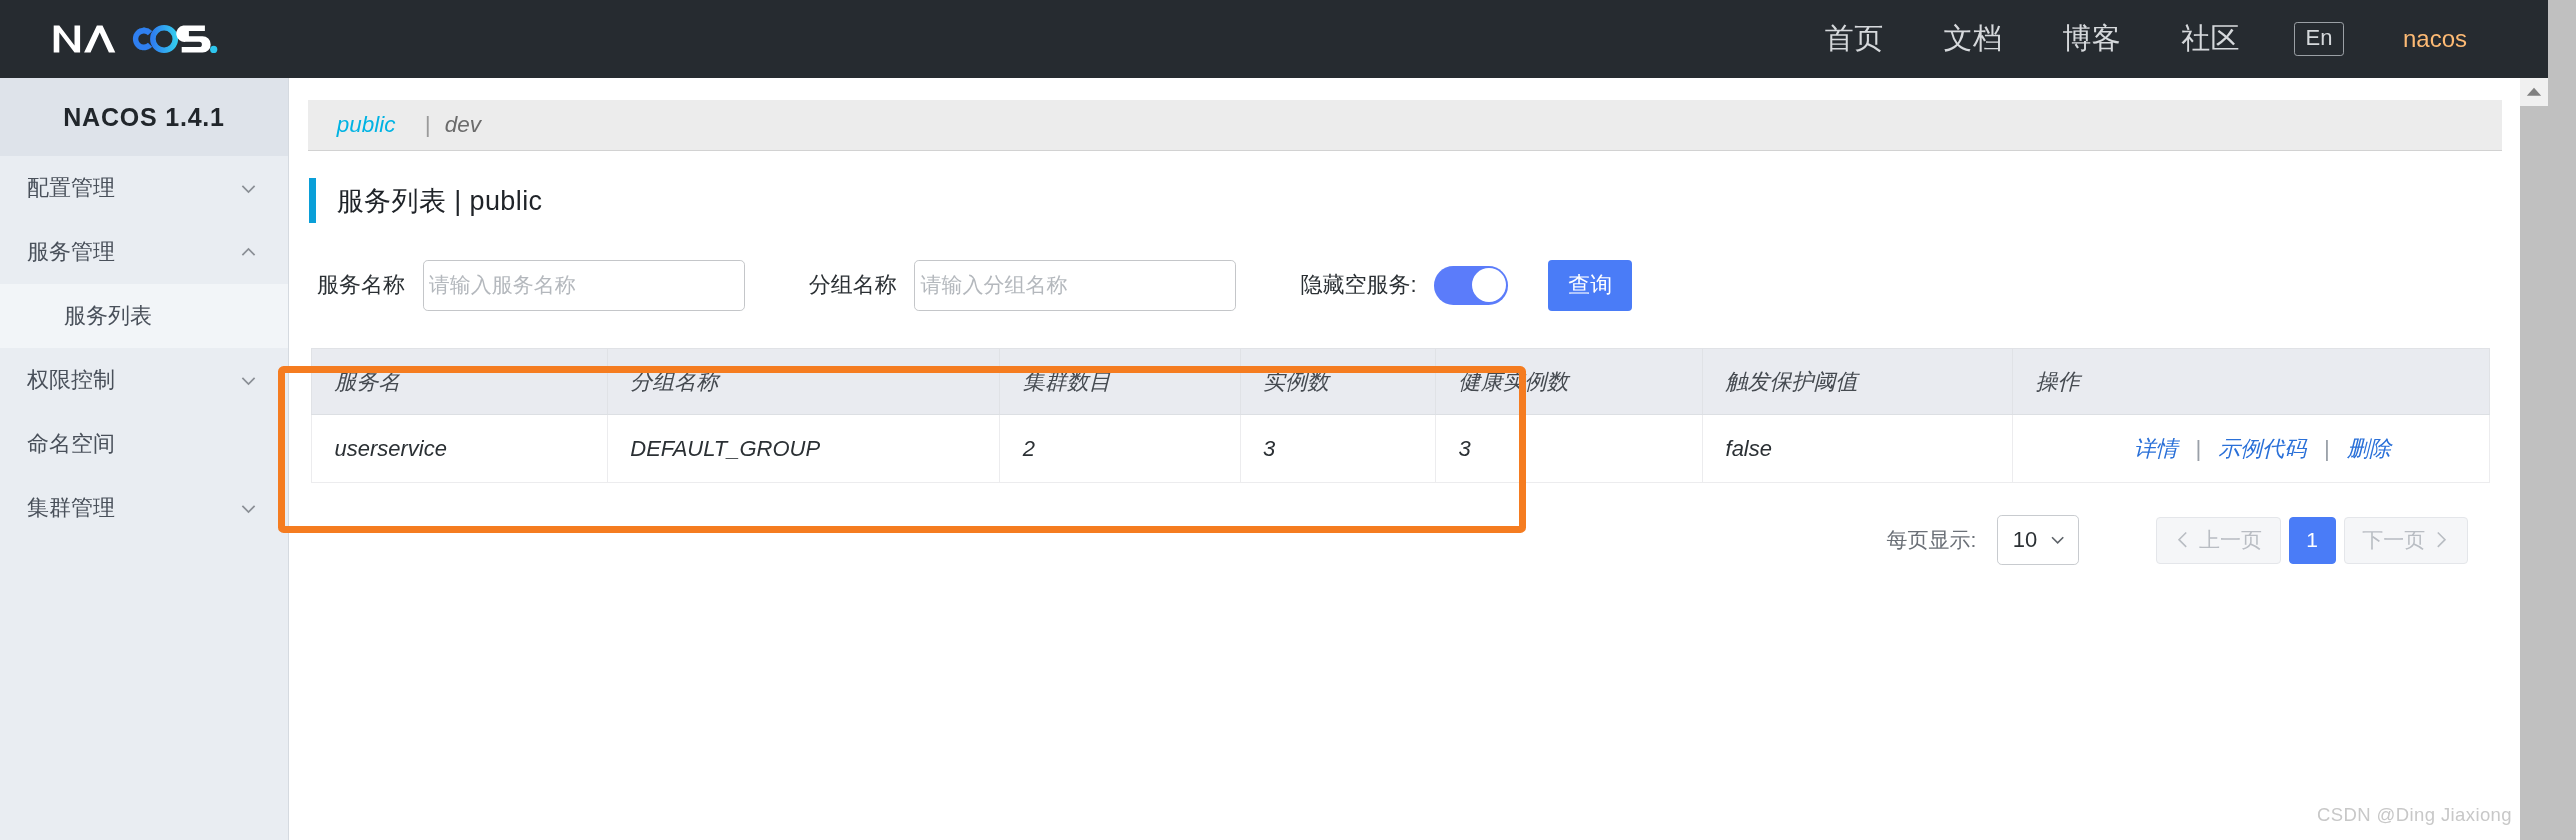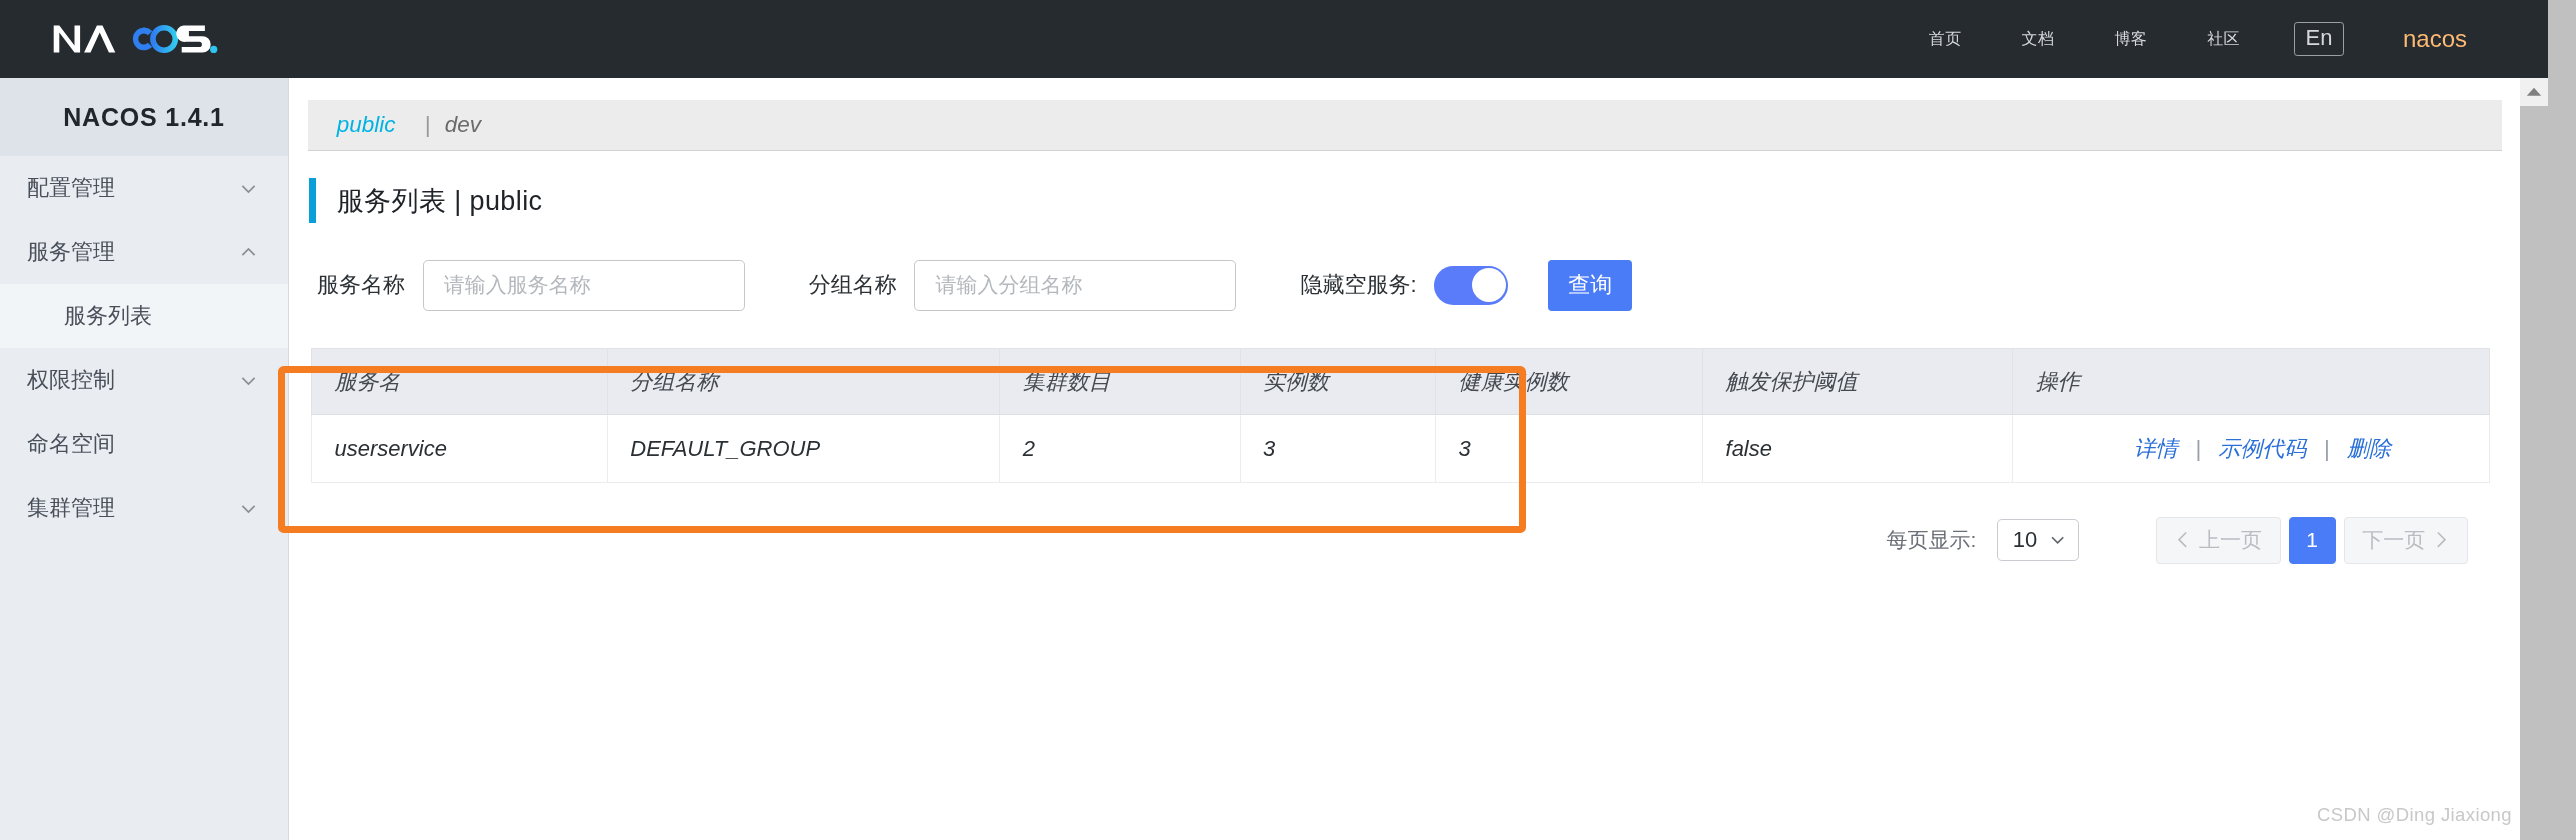--- a/index.html
+++ b/index.html
@@ -15,21 +15,21 @@
 
   
   .header {
     position: absolute; left:0; top:0; width:2548px; height:78px;
     background:#262b30; display:flex; align-items:center;
   }
   .logo-wrap { margin-left:50px; display:flex; align-items:flex-end; }
   .logo-svg { display:block; }
   .nav { margin-left:auto; display:flex; align-items:center; padding-right:81px; }
   .nav-item {
-    color:#d6d9dc; font-size:16px; margin-left:0; padding:0 30px;
+    color:#d6d9dc; font-size:29px; margin-left:0; padding:0 30px;
     white-space:nowrap; cursor:pointer; letter-spacing:0.4px;
   }
   .nav-lang {
     border:1.6px solid #9ba0a5; border-radius:3.2px; color:#d6d9dc;
     font-size:22px; padding:4px 10.5px 5.6px; margin-left:24px; cursor:pointer;
     line-height:1;
   }
   .nav-user { color:#fdba74; font-size:24px; margin-left:59px; cursor:pointer; }
 
   
@@ -75,21 +75,21 @@
   .page-title { font-size:27px; color:#1f2328; letter-spacing:0.4px; }
 
   
   .filter-bar {
     margin:34px 0 0 27px; display:flex; align-items:center; height:56px;
     position:relative; width:2463px;
   }
   .f-label { font-size:22px; color:#2b3034; margin-right:17.7px; white-space:nowrap; }
   .f-input {
     width:322px; height:51px; border:0.8px solid #c4c6c9; border-radius:4.8px;
-    background:#fff; font-size:21px; color:#333; padding:0 20px;
+    background:#fff; font-size:21px; color:#333; padding:0 5px;
     font-family:"Liberation Sans","DejaVu Sans",sans-serif;
   }
   .f-input::placeholder { color:#b4b8bd; }
   .f-gap { width:64px; }
   .toggle-label { font-size:22px; color:#2b3034; margin:0 17.7px 0 64px; }
   .toggle {
     width:74px; height:39px; border-radius:19.3px; background:#5b7cfa;
     position:relative; cursor:pointer; flex:none;
   }
   .toggle .knob {
@@ -118,21 +118,21 @@
   .op-link { color:#2a70d8; cursor:pointer; }
   .op-sep { color:#9aa0a8; margin:0 11.3px; }
 
   
   .pager {
     margin:32px 52px 0 0; display:flex; align-items:center;
     justify-content:flex-end; height:50px;
   }
   .pg-label { font-size:21px; color:#6b7077; margin-right:21px; }
   .pg-select {
-    width:82px; height:42px; border:0.8px solid #c8cbcf; border-radius:4.8px;
+    width:82px; height:50px; border:0.8px solid #c8cbcf; border-radius:4.8px;
     background:#fff; display:flex; align-items:center; justify-content:space-between;
     padding:0 11.3px 0 14.5px; font-size:22px; color:#2b3034; cursor:pointer;
   }
   .pg-nav { display:flex; align-items:center; margin-left:77px; }
   .pg-btn {
     height:47px; min-width:47px; border:0.8px solid #e4e6ea; background:#f5f6f8;
     border-radius:4px; display:flex; align-items:center; justify-content:center;
     font-size:21px; color:#b9bdc3; padding:0 17.7px; margin-right:8px; cursor:pointer;
   }
   .pg-btn.num { padding:0; width:47px; }

